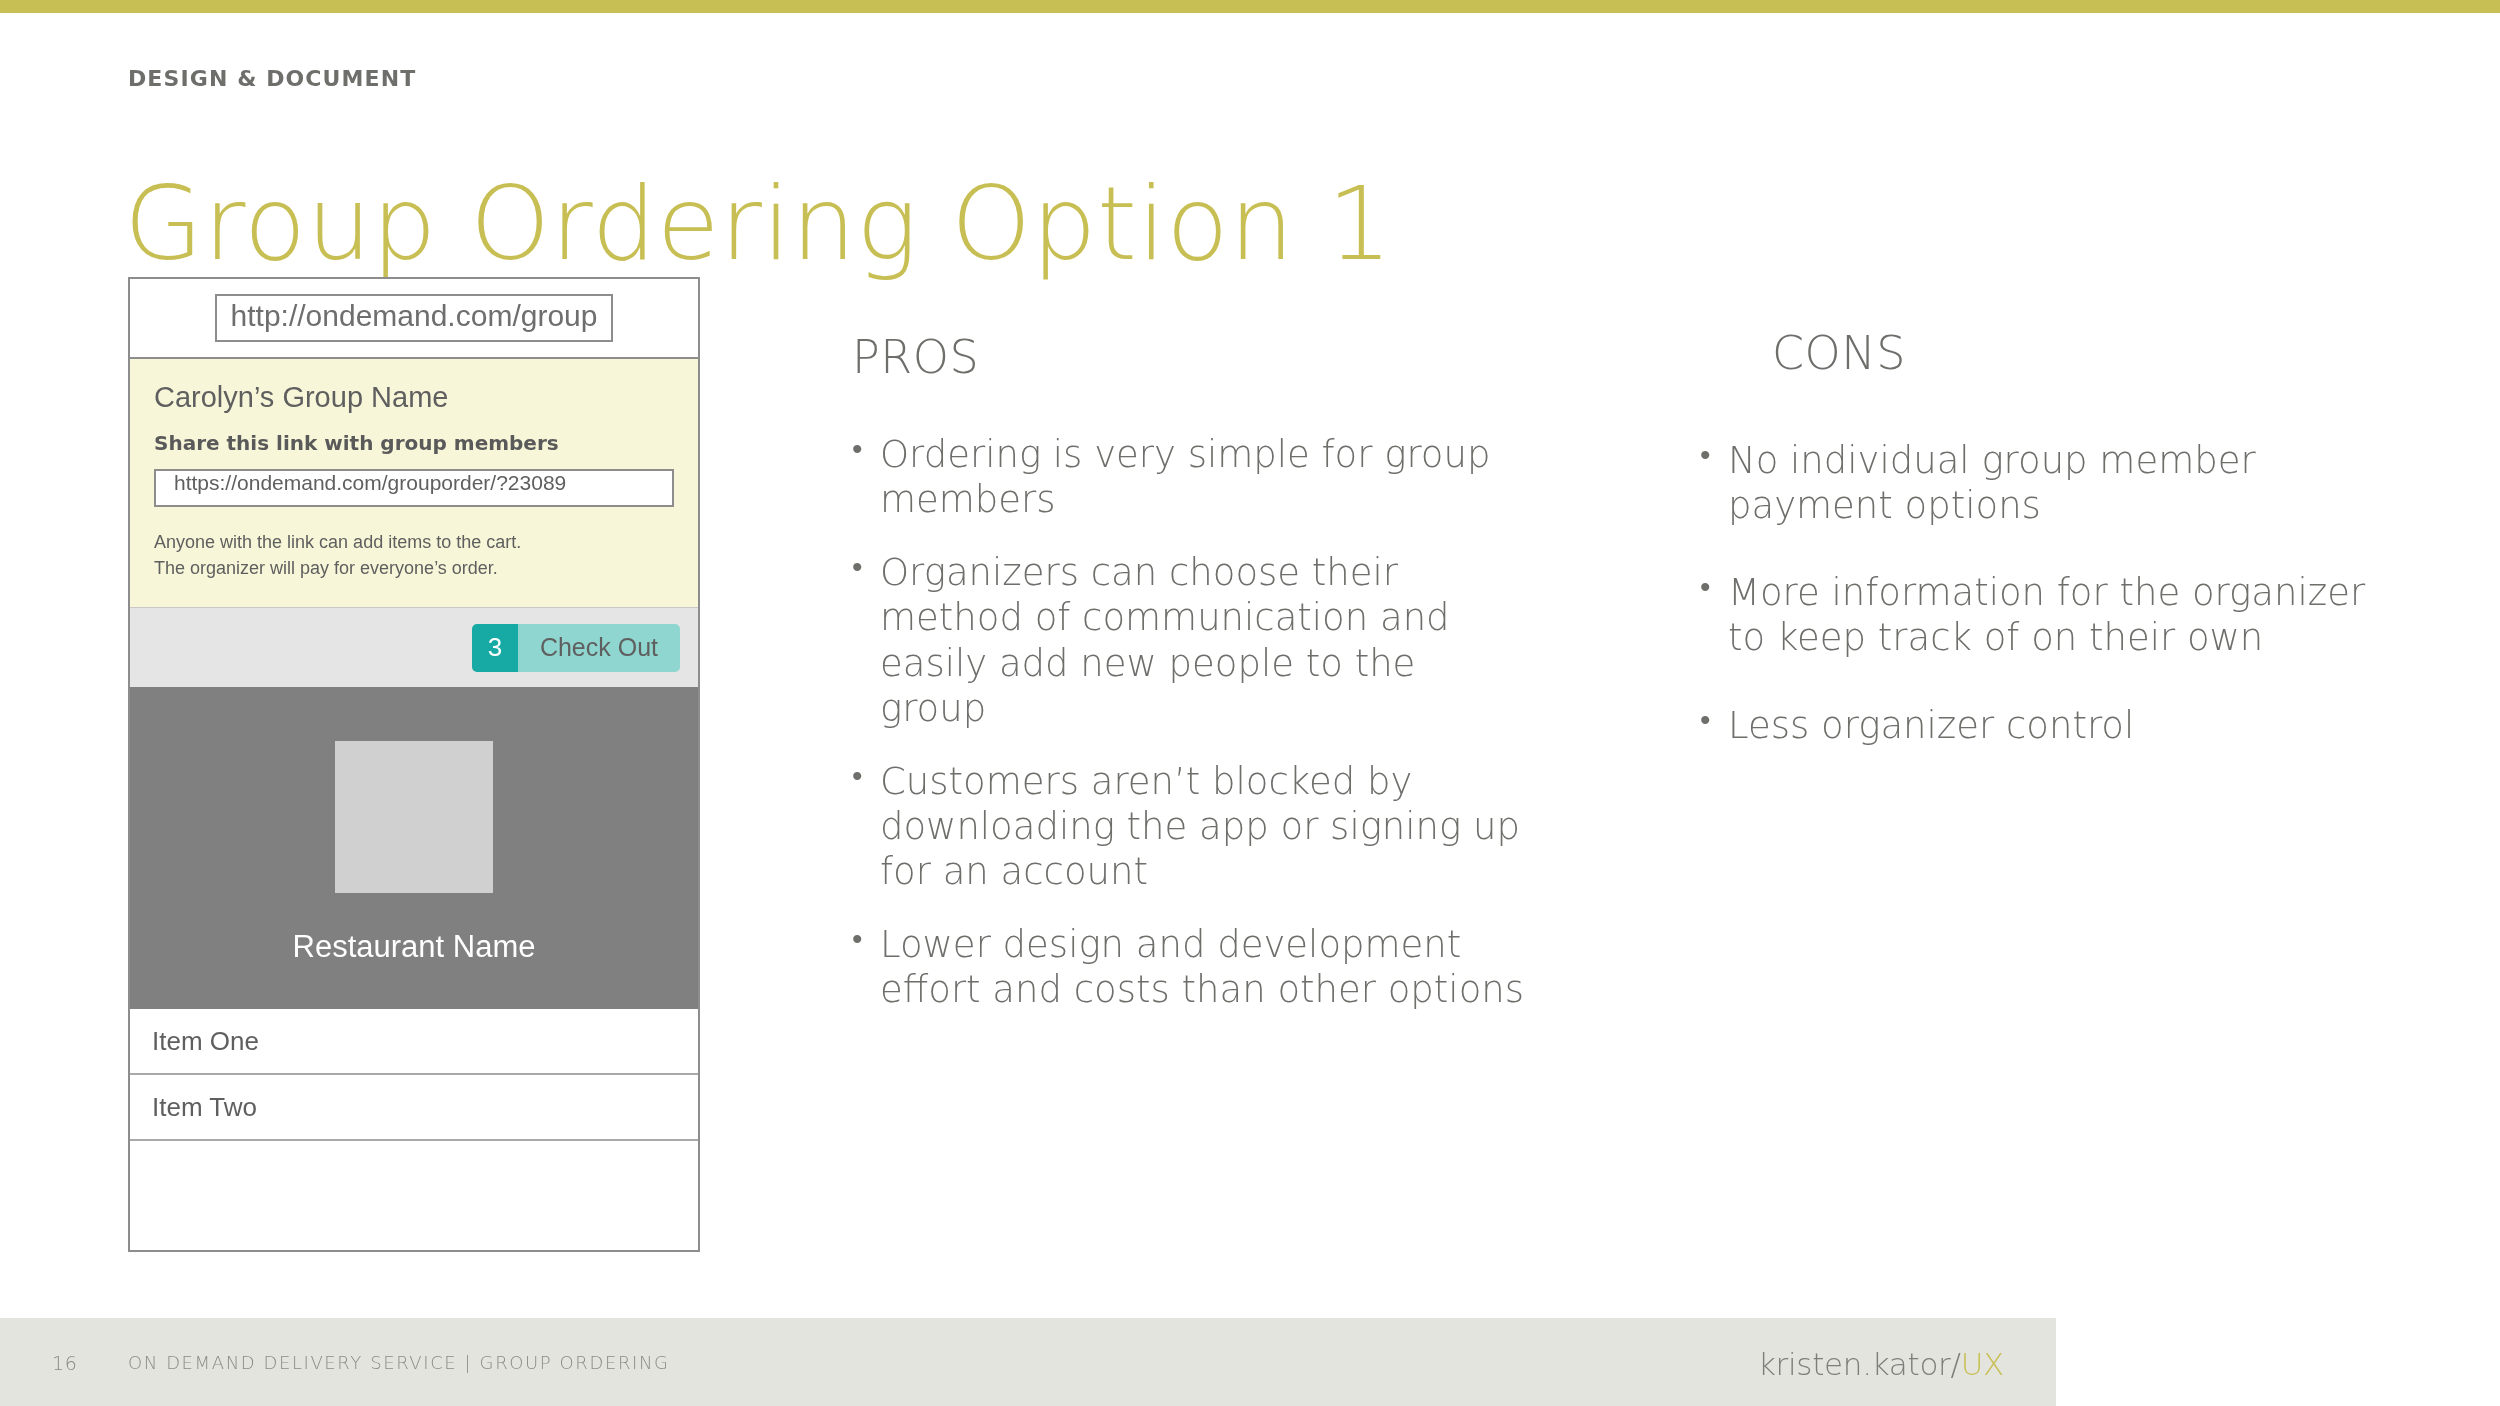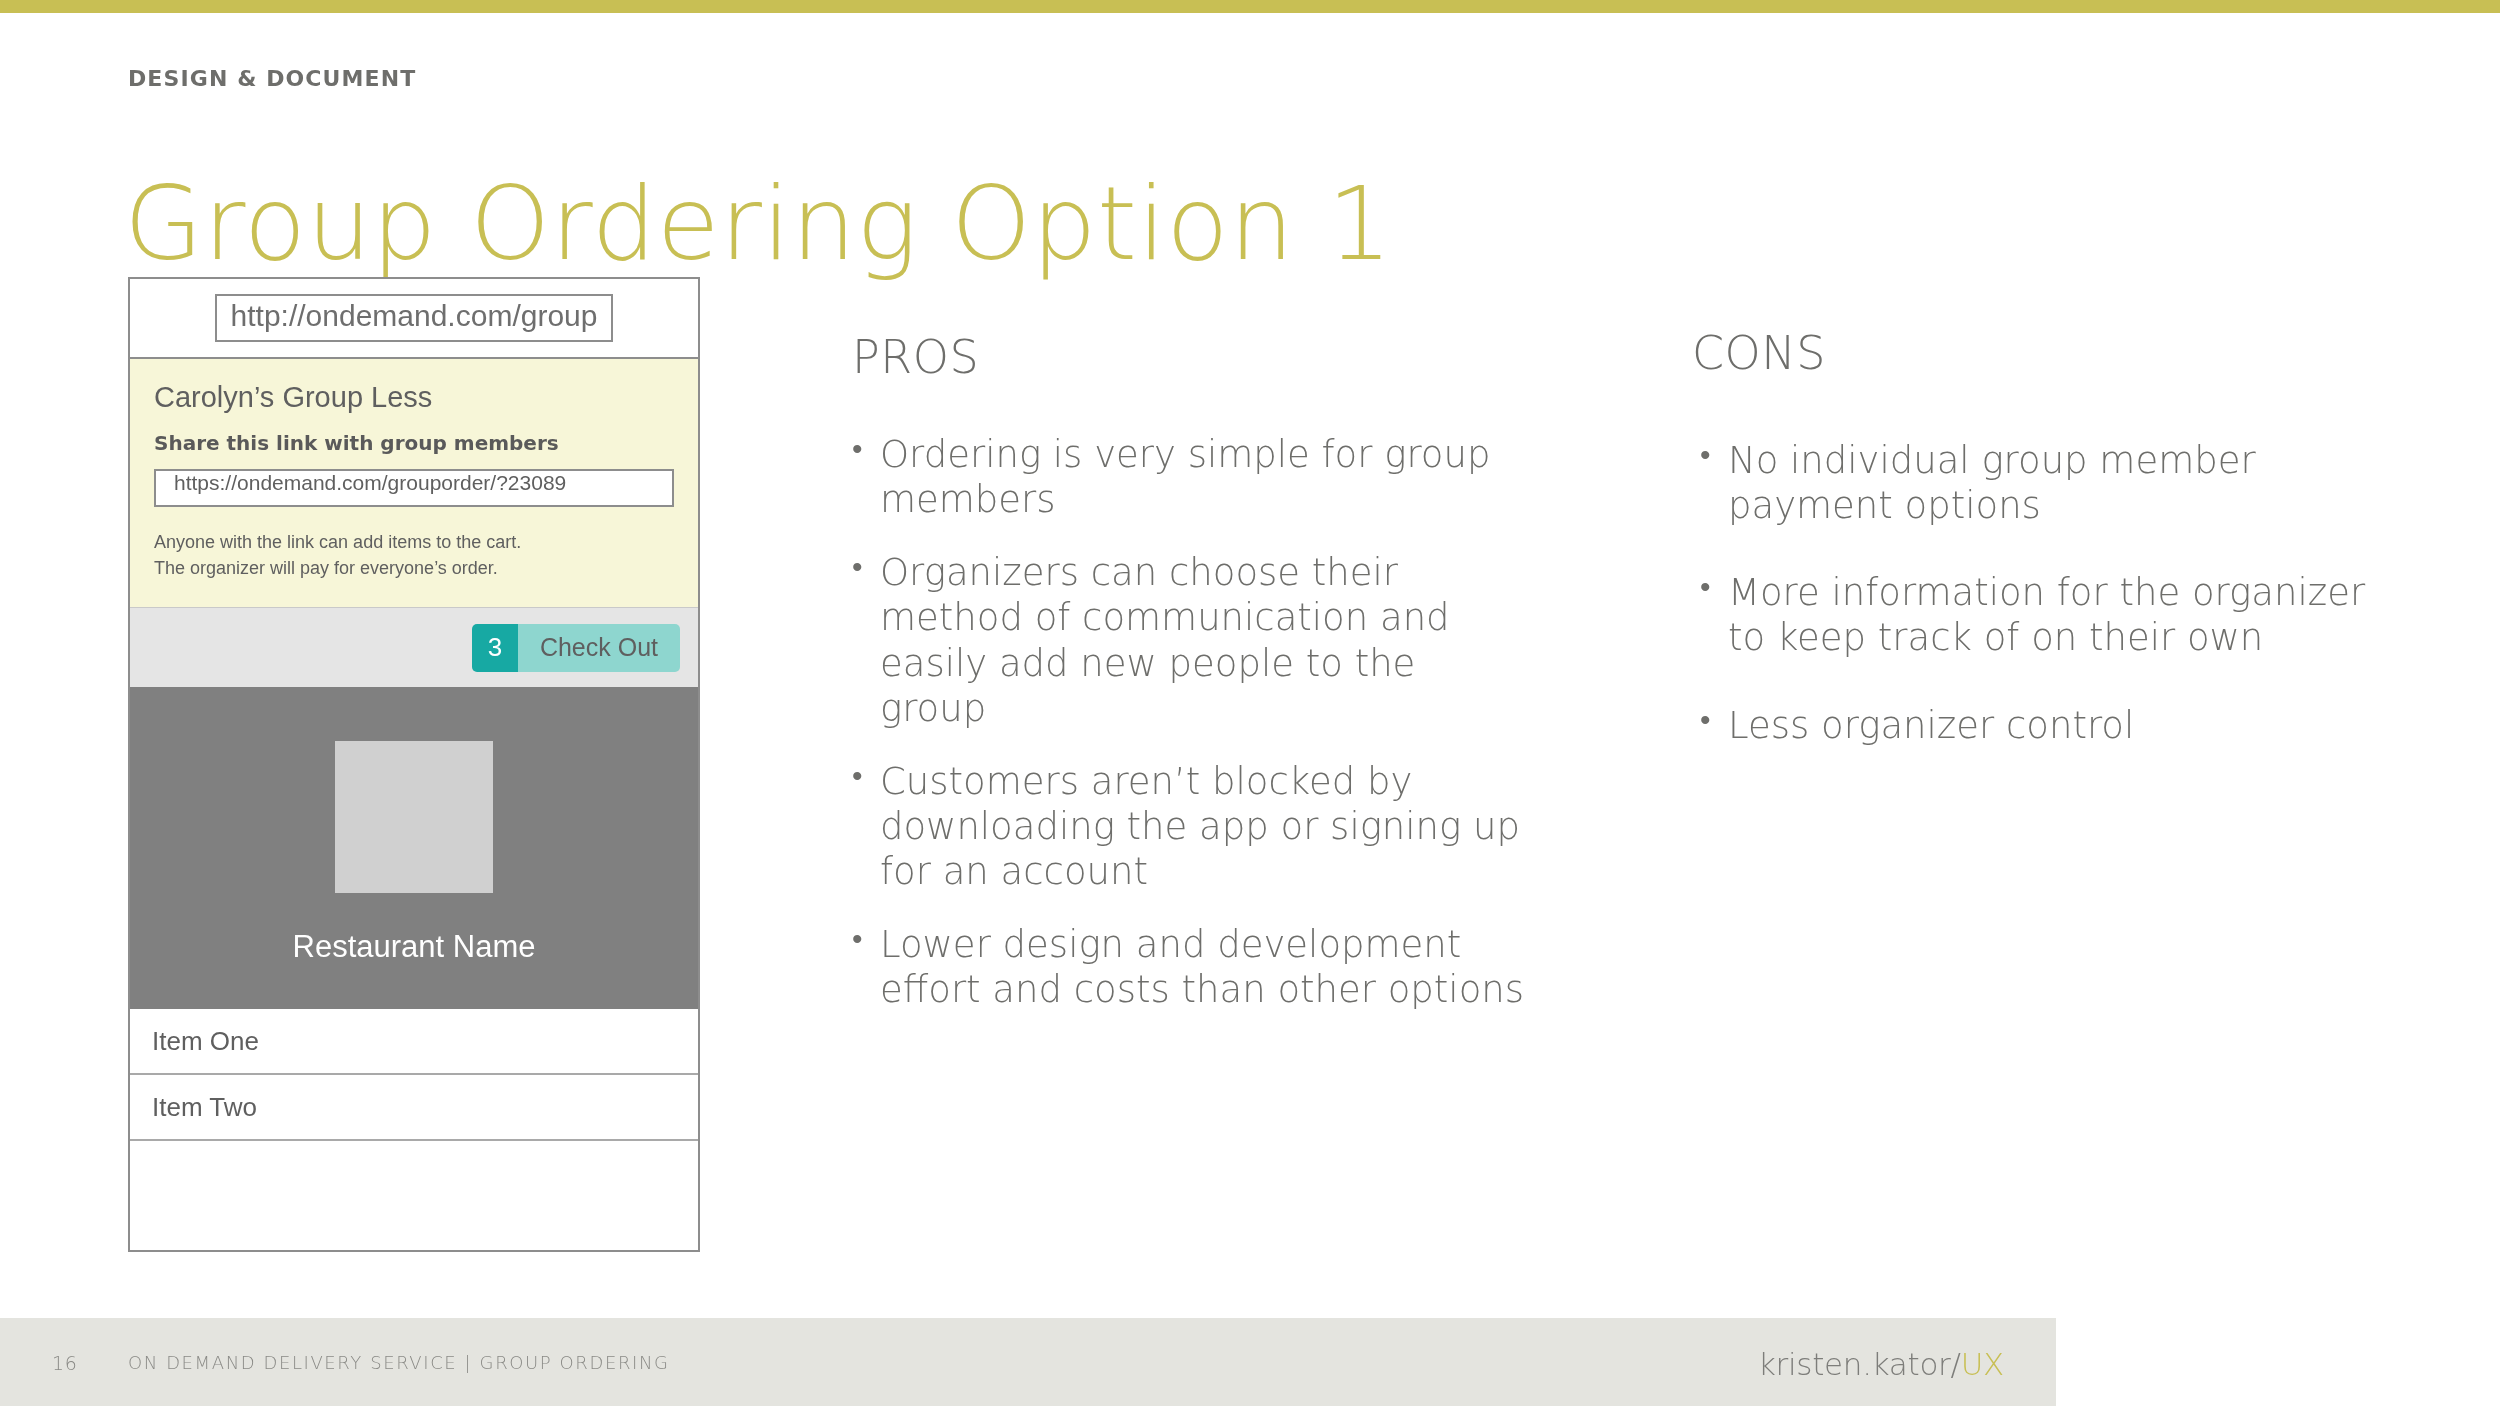--- a/index.html
+++ b/index.html
@@ -194,21 +194,21 @@
   
   .col-heading {
     position: absolute;
     font-size: 46px;
     font-weight: 300;
     color: #6e6e6b;
     letter-spacing: 0.5px;
     font-family: "DejaVu Sans", sans-serif;
   }
   .pros-heading { left: 852px; top: 330px; }
-  .cons-heading { left: 1692px; top: 326px; }
+  .cons-heading { left: 1772px; top: 326px; }
 
   .bullet-list {
     position: absolute;
     list-style: none;
     margin: 0;
     padding: 0;
   }
   .pros-list { left: 852px; top: 432px; width: 680px; }
   .cons-list { left: 1700px; top: 438px; width: 700px; }
 
@@ -283,21 +283,21 @@
 <div class="kicker">DESIGN &amp; DOCUMENT</div>
 <h1 class="page-title">Group Ordering Option 1</h1>
 
 <div class="mockup">
 
   <div class="mock-urlbar">
     <div class="url-field">http://ondemand.com/group</div>
   </div>
 
   <div class="mock-yellow">
-    <div class="order-title">Carolyn’s Group Less</div>
+    <div class="order-title">Carolyn’s Group Name</div>
     <div class="share-label">Share this link with group members</div>
     <div class="share-field">https://ondemand.com/grouporder/?23089</div>
     <div class="helper">
       <div>Anyone with the link can add items to the cart.</div>
       <div>The organizer will pay for everyone’s order.</div>
     </div>
   </div>
 
   <div class="mock-cartbar">
     <div class="checkout-btn">

